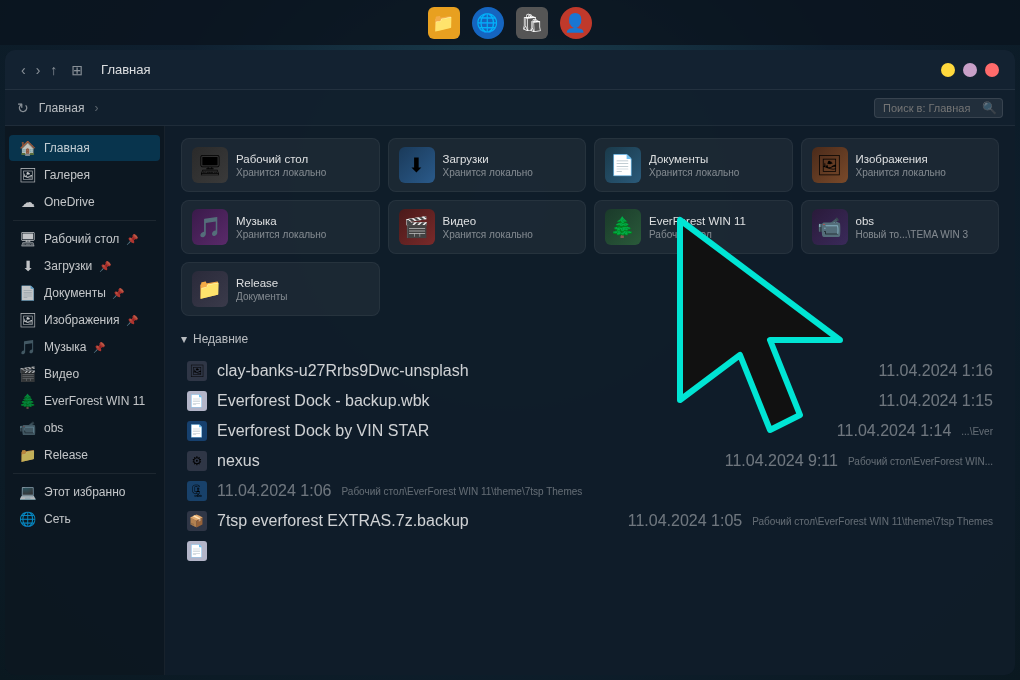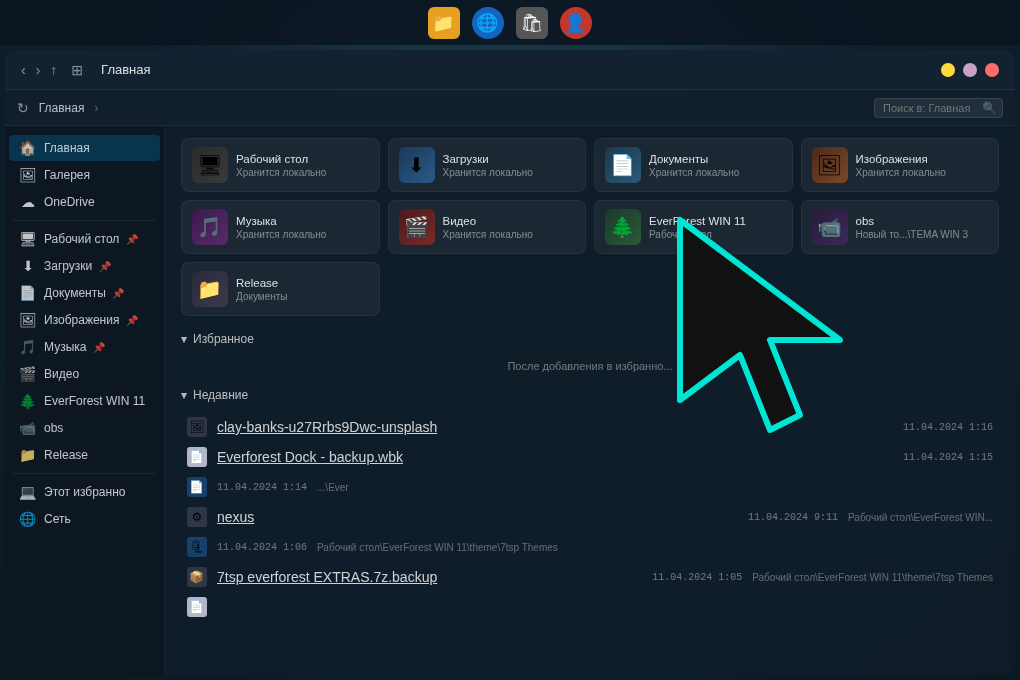--- a/index.html
+++ b/index.html
@@ -295,32 +295,30 @@
       justify-content: center;
       font-size: 12px;
       flex-shrink: 0;
     }
     .recent-icon.gray { background: rgba(80,80,100,0.5); }
     .recent-icon.white { background: rgba(220,220,240,0.8); }
     .recent-icon.blue { background: rgba(30,90,150,0.6); }
     .recent-icon.doc { background: rgba(30,100,180,0.5); }
     .recent-name {
       color: rgba(255,255,255,0.8);
-      font-size: 14px;
+      font-size: 16px;
       flex: 1;
       white-space: nowrap;
       overflow: hidden;
       text-overflow: ellipsis;
-      text-decoration: underline;
     }
     .recent-date {
       color: rgba(255,255,255,0.4);
-      font-size: 10px;
+      font-size: 16px;
       white-space: nowrap;
-      font-family: Liberation Mono, monospace;
     }
     .recent-path {
       color: rgba(255,255,255,0.35);
       font-size: 10px;
       white-space: nowrap;
       overflow: hidden;
       text-overflow: ellipsis;
       max-width: 200px;
     }
 
@@ -540,46 +538,41 @@
           <div class="folder-icon-big fi-release">
             <span style="font-size:20px;">📁</span>
           </div>
           <div class="quick-item-info">
             <div class="quick-item-name">Release</div>
             <div class="quick-item-sub">Документы</div>
           </div>
         </div>
       </div>
 
-      <div class="fav-section">
-        <div class="section-header">
-          <span>Избранное</span>
-        </div>
-        <div class="fav-text">После добавления в избранно...</div>
-      </div>
 
       <div class="recent-list">
         <div class="section-header">
           <span>Недавние</span>
         </div>
 
         <div class="recent-item">
           <div class="recent-icon gray">🖼</div>
           <span class="recent-name">clay-banks-u27Rrbs9Dwc-unsplash</span>
           <span class="recent-date">11.04.2024 1:16</span>
         </div>
 
         <div class="recent-item">
           <div class="recent-icon white" style="color:#333;">📄</div>
           <span class="recent-name">Everforest Dock - backup.wbk</span>
           <span class="recent-date">11.04.2024 1:15</span>
         </div>
 
         <div class="recent-item">
           <div class="recent-icon doc">📄</div>
+          <span class="recent-name">Everforest Dock by VIN STAR</span>
           <span class="recent-date">11.04.2024 1:14</span>
           <span class="recent-path">...\Ever</span>
         </div>
 
         <div class="recent-item">
           <div class="recent-icon gray">⚙</div>
           <span class="recent-name">nexus</span>
           <span class="recent-date">11.04.2024 9:11</span>
           <span class="recent-path">Рабочий стол\EverForest WIN...</span>
         </div>

